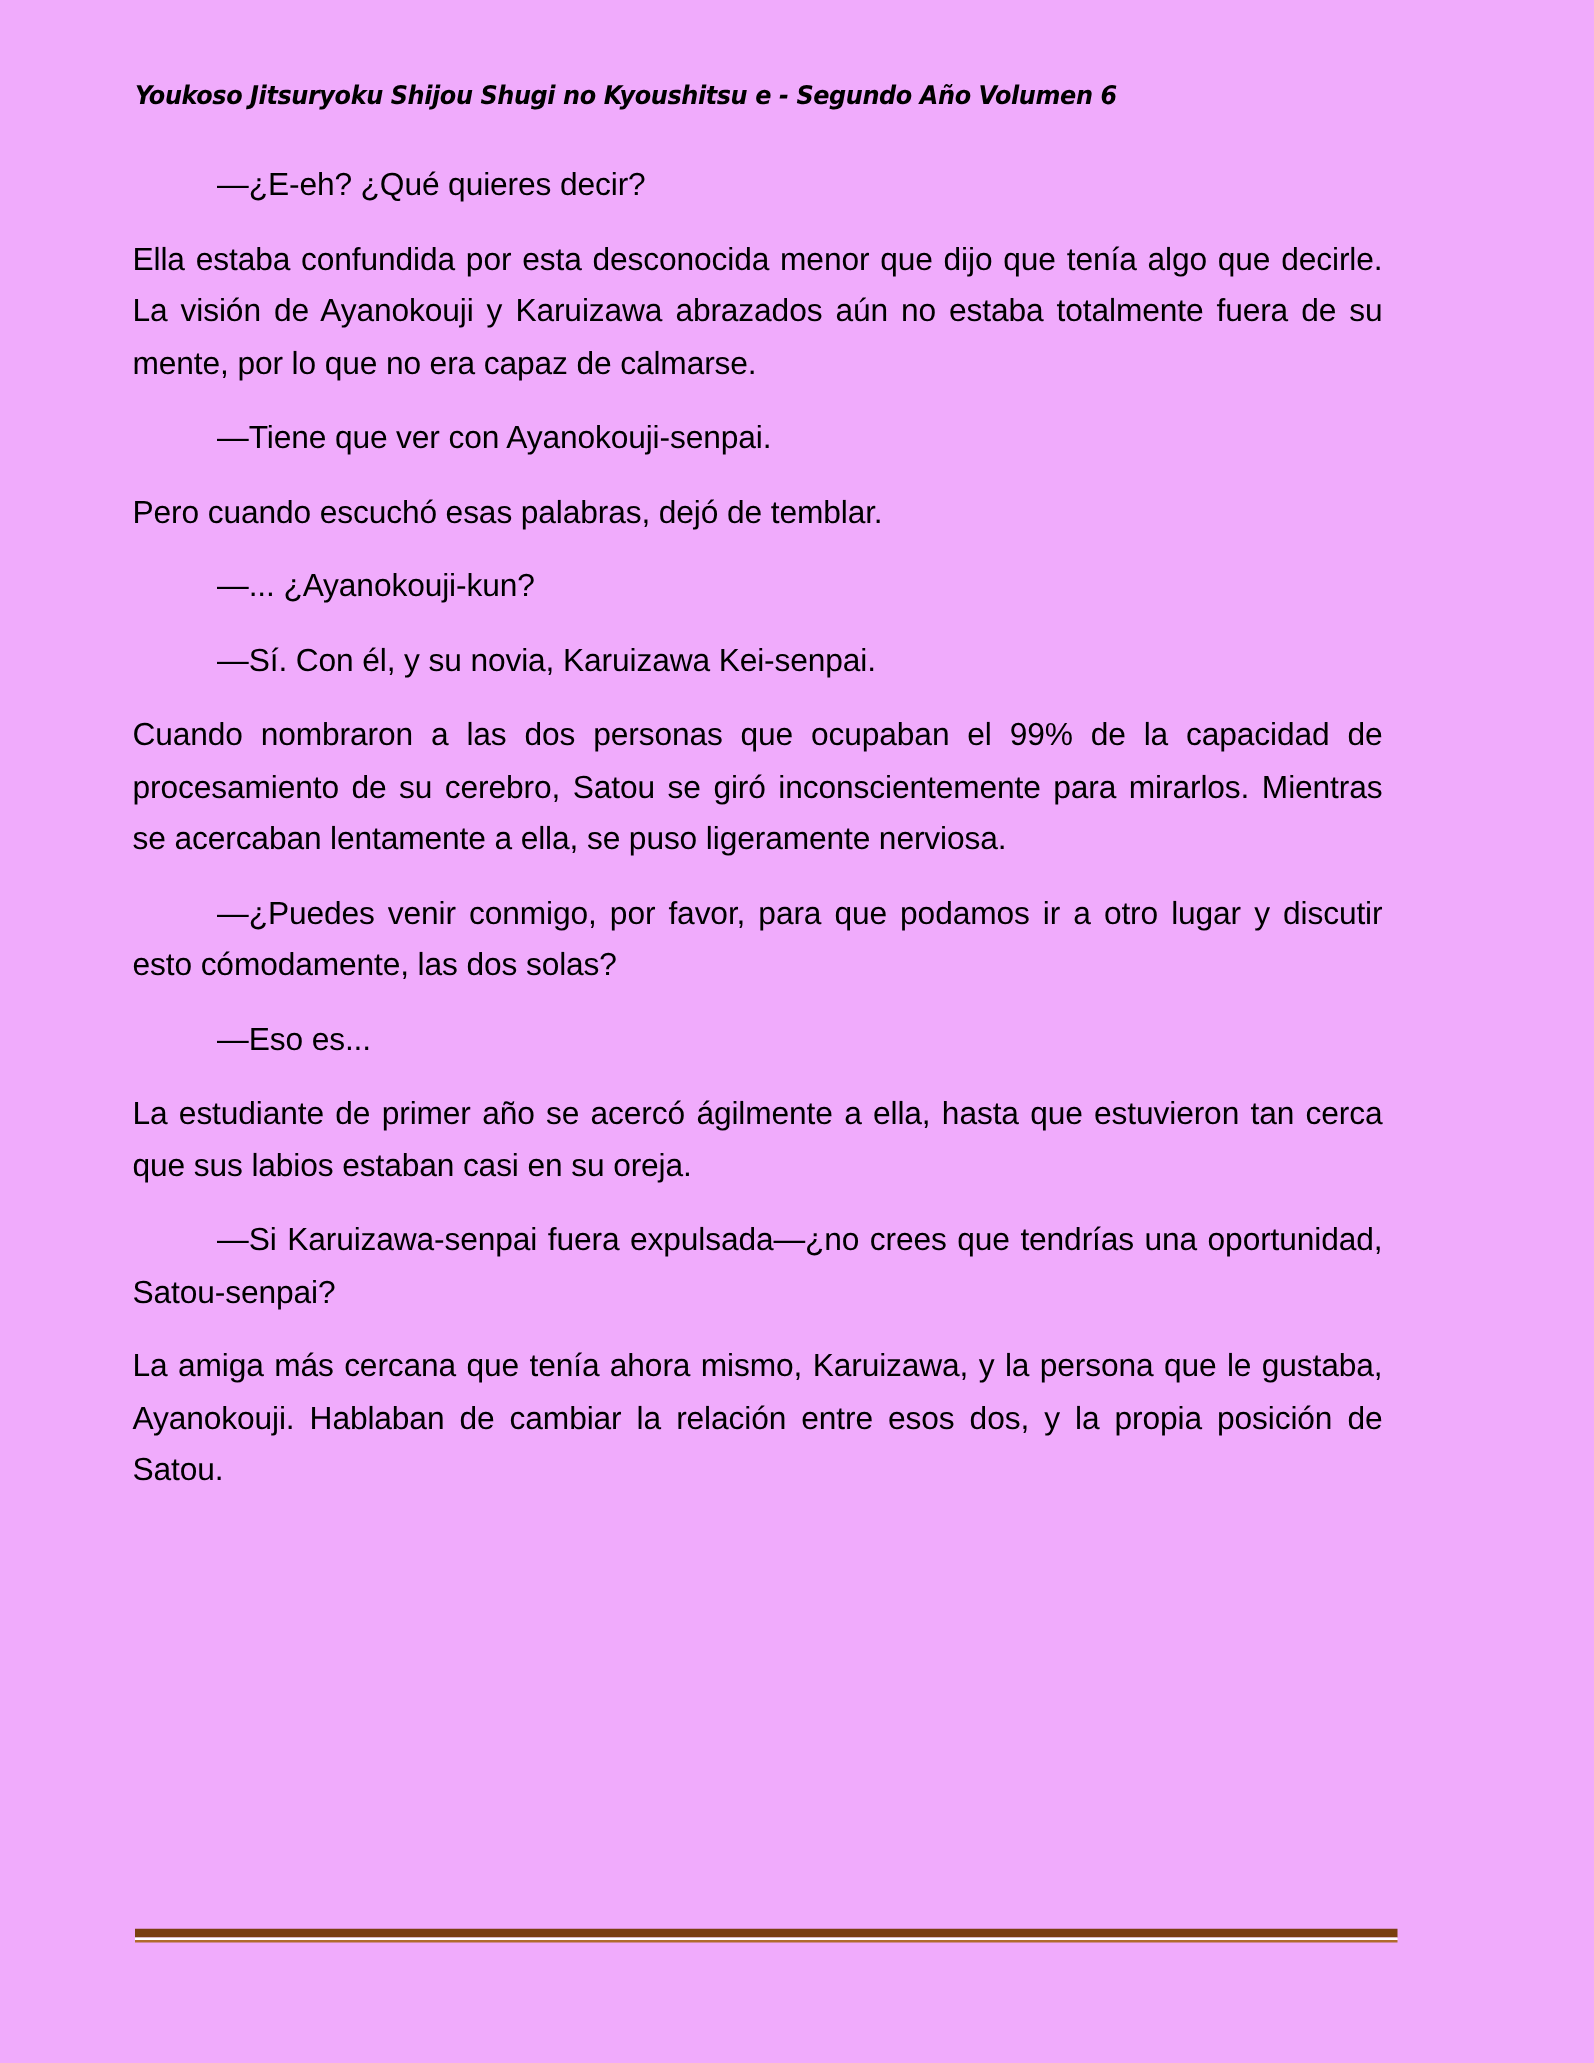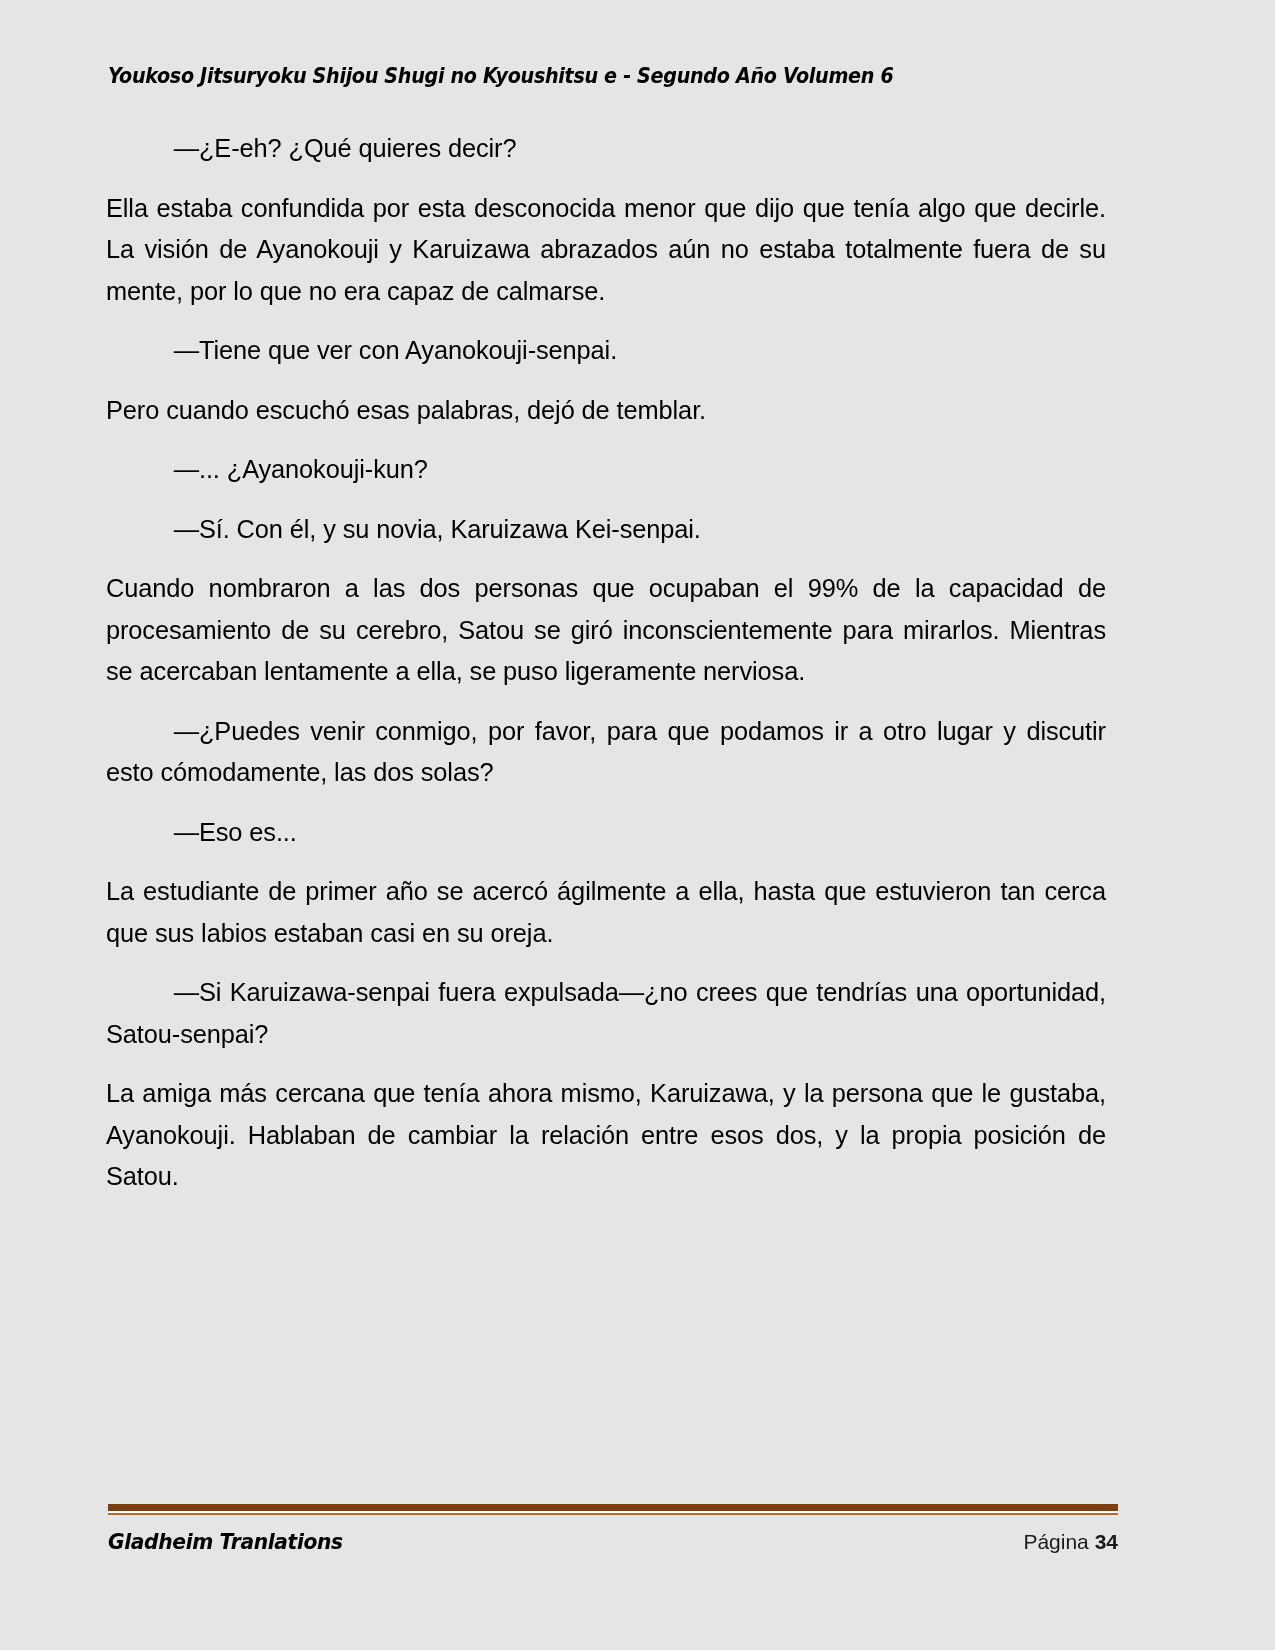--- a/index.html
+++ b/index.html
@@ -110,21 +110,21 @@
     color: #1a1a1a;
     white-space: nowrap;
   }
   .footer-right .pagenum {
     font-weight: bold;
   }
 </style>
 </head>
 <body>
 
-<div class="page" style="width: 1275px; height: 1650px; background: #e5e5e5;">
+<div class="page" style="width: 1275px; height: 1650px; background: #f0abfc;">
 
   <div class="header">
     <div class="header-title">Youkoso Jitsuryoku Shijou Shugi no Kyoushitsu e - Segundo Año Volumen 6</div>
   </div>
 
   <div class="content">
 
     <p class="para dialogue single">—¿E-eh? ¿Qué quieres decir?</p>
 
     <p class="para">Ella estaba confundida por esta desconocida menor que dijo que tenía algo que decirle. La visión de Ayanokouji y Karuizawa abrazados aún no estaba totalmente fuera de su mente, por lo que no era capaz de calmarse.</p>
@@ -148,22 +148,15 @@
     <p class="para dialogue">—Si Karuizawa-senpai fuera expulsada—¿no crees que tendrías una oportunidad, Satou-senpai?</p>
 
     <p class="para">La amiga más cercana que tenía ahora mismo, Karuizawa, y la persona que le gustaba, Ayanokouji. Hablaban de cambiar la relación entre esos dos, y la propia posición de Satou.</p>
 
   </div>
 
   <div class="footer">
     <div class="footer-rule-thick" style="background: rgb(122, 63, 16);"></div>
     <div class="footer-rule-gap"></div>
     <div class="footer-rule-thin" style="background: rgb(176, 106, 44);"></div>
-    <div class="footer-row">
-      <div class="footer-left">Gladheim Tranlations</div>
-      <div class="footer-right">
-        <span>Página</span>
-        <span class="pagenum">34</span>
-      </div>
-    </div>
   </div>
 
 </div>
 
 </body></html>

